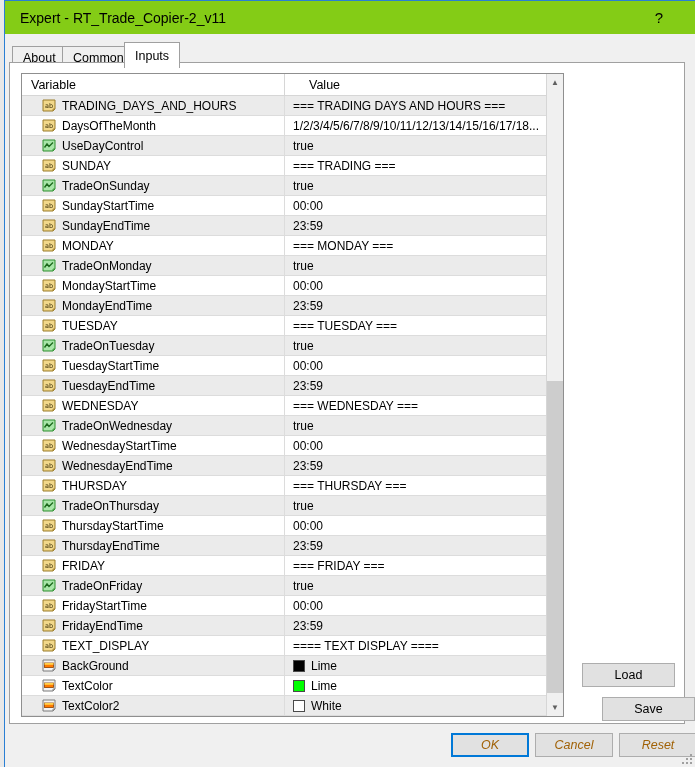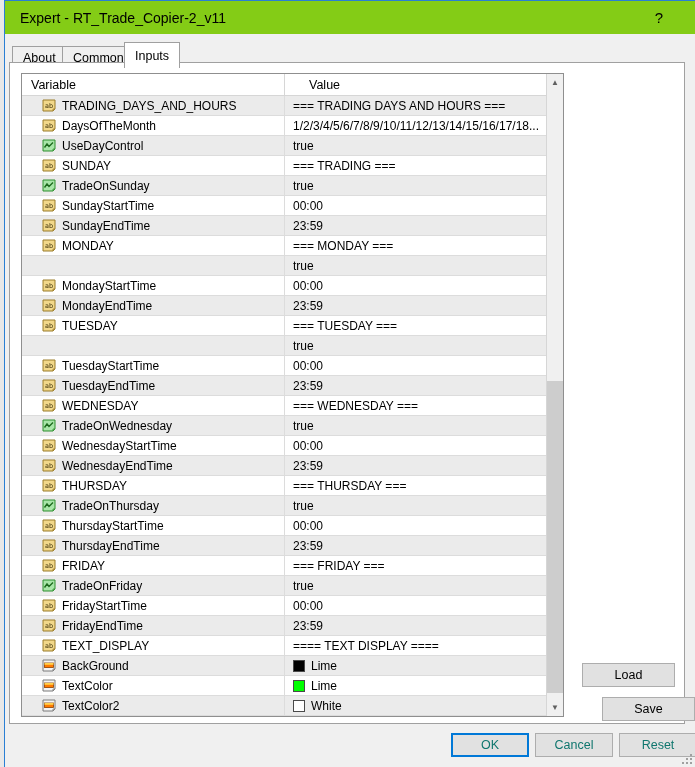--- a/index.html
+++ b/index.html
@@ -252,22 +252,23 @@
   .footbtn {
     position: absolute;
     top: 732px;
     width: 78px;
     height: 24px;
     background: #e1e1e1;
     border: 1px solid #adadad;
     box-sizing: border-box;
     font-family: "Liberation Sans", sans-serif;
     font-size: 12.5px;
-    color: #0f766e;
+    color: #a16207;
     cursor: default;
+    font-style: italic;
   }
   #btn-ok {
     left: 446px;
     border: 2px solid #0078d7;
     background: #e1e1e1;
   }
   #btn-cancel { left: 530px; }
   #btn-reset { left: 614px; }
   
   #grip {
@@ -434,20 +435,30 @@
                     <text x="7" y="8.6" font-family="DejaVu Sans, sans-serif" font-size="6.5" fill="#3a2f08" text-anchor="middle">ab</text>
                   </svg>
                 </span>
                 <span class="var-label">MONDAY</span>
               </div>
               <div class="cell-val">
                 <span>=== MONDAY ===</span>
               </div>
             </div>
             <div class="row alt">
+              <div class="cell-var">
+                <span class="tico">
+                  <svg width="14" height="14" viewBox="0 0 14 14">
+                    <path d="M1 1 H13 V10 L11 12 H1 Z" fill="#a8e6a8" stroke="#2f8f2f" stroke-width="1"></path>
+                    <path d="M13 10 L11 10 L11 12 Z" fill="#8cd08c" stroke="#2f8f2f" stroke-width="0.8"></path>
+                    <polyline points="2.5,8.5 5,5 7,7.5 11,3.5" fill="none" stroke="#1d6b1d" stroke-width="1.4"></polyline>
+                  </svg>
+                </span>
+                <span class="var-label">TradeOnMonday</span>
+              </div>
               <div class="cell-val">
                 <span>true</span>
               </div>
             </div>
             <div class="row">
               <div class="cell-var">
                 <span class="tico">
                   <svg width="14" height="14" viewBox="0 0 14 14">
                     <path d="M1 1 H13 V10 L11 12 H1 Z" fill="#f2d88a" stroke="#9a7c2a" stroke-width="1"></path>
                     <path d="M13 10 L11 10 L11 12 Z" fill="#d9c07a" stroke="#9a7c2a" stroke-width="0.8"></path>
@@ -484,20 +495,30 @@
                     <text x="7" y="8.6" font-family="DejaVu Sans, sans-serif" font-size="6.5" fill="#3a2f08" text-anchor="middle">ab</text>
                   </svg>
                 </span>
                 <span class="var-label">TUESDAY</span>
               </div>
               <div class="cell-val">
                 <span>=== TUESDAY ===</span>
               </div>
             </div>
             <div class="row alt">
+              <div class="cell-var">
+                <span class="tico">
+                  <svg width="14" height="14" viewBox="0 0 14 14">
+                    <path d="M1 1 H13 V10 L11 12 H1 Z" fill="#a8e6a8" stroke="#2f8f2f" stroke-width="1"></path>
+                    <path d="M13 10 L11 10 L11 12 Z" fill="#8cd08c" stroke="#2f8f2f" stroke-width="0.8"></path>
+                    <polyline points="2.5,8.5 5,5 7,7.5 11,3.5" fill="none" stroke="#1d6b1d" stroke-width="1.4"></polyline>
+                  </svg>
+                </span>
+                <span class="var-label">TradeOnTuesday</span>
+              </div>
               <div class="cell-val">
                 <span>true</span>
               </div>
             </div>
             <div class="row">
               <div class="cell-var">
                 <span class="tico">
                   <svg width="14" height="14" viewBox="0 0 14 14">
                     <path d="M1 1 H13 V10 L11 12 H1 Z" fill="#f2d88a" stroke="#9a7c2a" stroke-width="1"></path>
                     <path d="M13 10 L11 10 L11 12 Z" fill="#d9c07a" stroke="#9a7c2a" stroke-width="0.8"></path>

